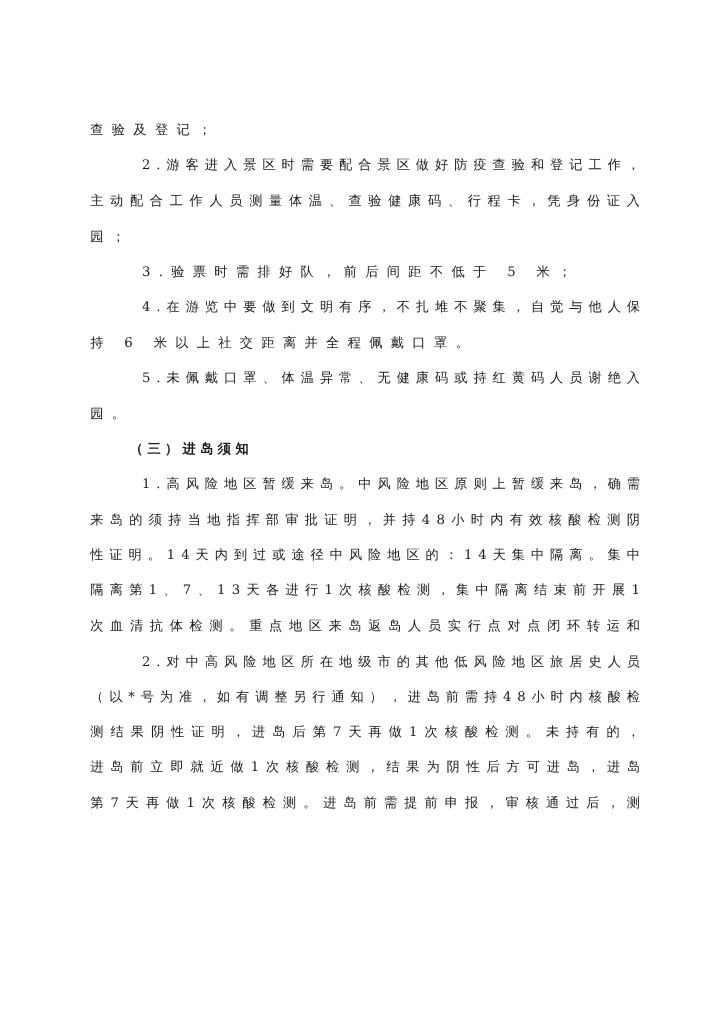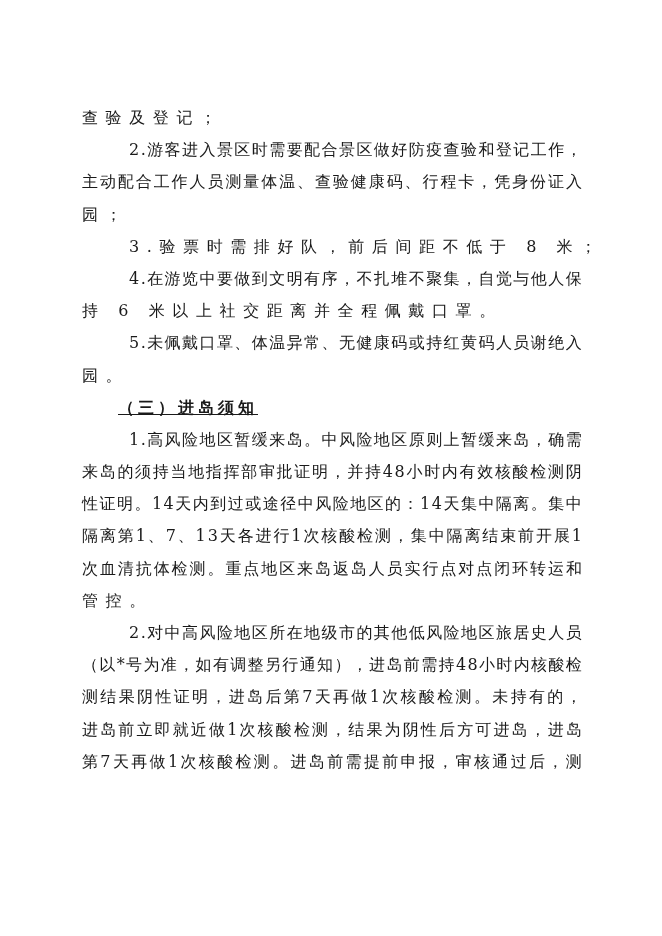--- a/index.html
+++ b/index.html
@@ -1,22 +1,22 @@
 <!DOCTYPE html>
 <html><head>
 <meta charset="utf-8">
 <style>
   html, body { margin: 0; padding: 0; background: #ffffff; }
   body { width: 662px; height: 936px; position: relative; overflow: hidden;
          font-family: "DejaVu Serif", "Liberation Serif", serif; color: #1a1a1a; }
   .page { position: absolute; left: 82px; top: 102px; width: 500px; }
-  .line { height: 32.2px; line-height: 32.2px; font-size: 16px; letter-spacing: 7.6px;
+  .line { height: 32.2px; line-height: 32.2px; font-size: 12px; letter-spacing: 7.6px;
           white-space: nowrap; overflow: visible; }
   .indent { padding-left: 47px; }
-  .heading { font-weight: bold; letter-spacing: 4px; padding-left: 36px; text-decoration: underline; }
+  .heading { font-weight: bold; letter-spacing: 4px; padding-left: 36px; }
   .just { text-align-last: justify; text-align: justify; letter-spacing: 0; display: block; }
 </style>
 </head>
 <body>
 
 <div class="page" id="page">
     <div class="line"><span>查验及登记；</span></div>
     <div class="line indent">
       <span class="just" style="display: flex; justify-content: space-between; width: 453px;">
         <span>2</span>
@@ -74,21 +74,21 @@
         <span>卡</span>
         <span>，</span>
         <span>凭</span>
         <span>身</span>
         <span>份</span>
         <span>证</span>
         <span>入</span>
       </span>
     </div>
     <div class="line"><span>园；</span></div>
-    <div class="line indent"><span>3.验票时需排好队，前后间距不低于 8 米；</span></div>
+    <div class="line indent"><span>3.验票时需排好队，前后间距不低于 5 米；</span></div>
     <div class="line indent">
       <span class="just" style="display: flex; justify-content: space-between; width: 453px;">
         <span>4</span>
         <span>.</span>
         <span>在</span>
         <span>游</span>
         <span>览</span>
         <span>中</span>
         <span>要</span>
         <span>做</span>
@@ -304,21 +304,20 @@
         <span>点</span>
         <span>对</span>
         <span>点</span>
         <span>闭</span>
         <span>环</span>
         <span>转</span>
         <span>运</span>
         <span>和</span>
       </span>
     </div>
-    <div class="line"><span>管控。</span></div>
     <div class="line indent">
       <span class="just" style="display: flex; justify-content: space-between; width: 453px;">
         <span>2</span>
         <span>.</span>
         <span>对</span>
         <span>中</span>
         <span>高</span>
         <span>风</span>
         <span>险</span>
         <span>地</span>

